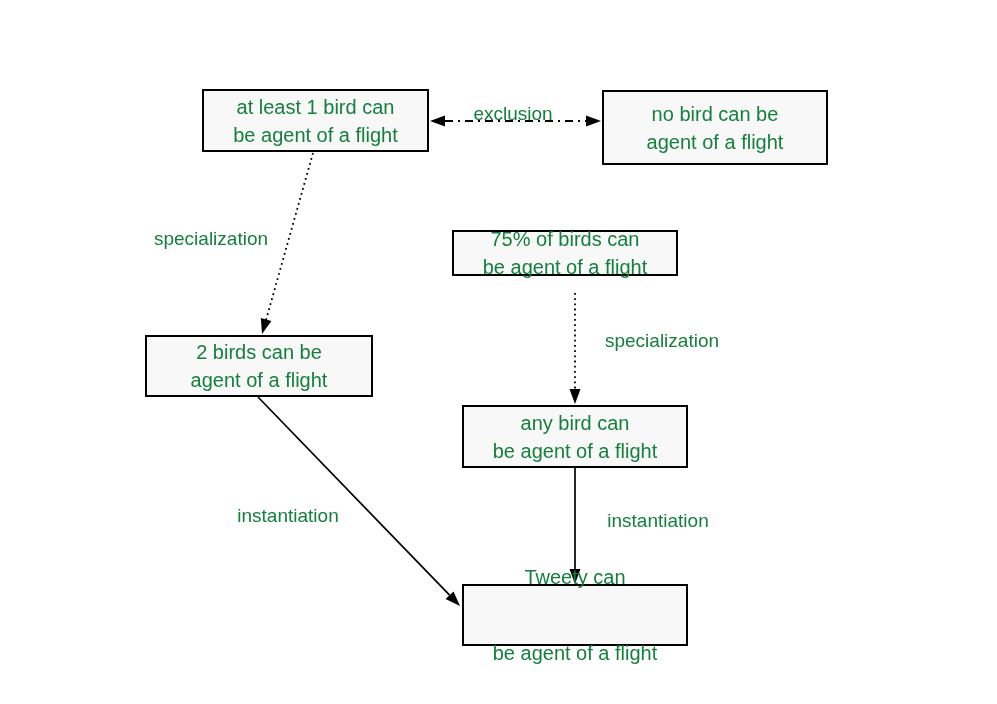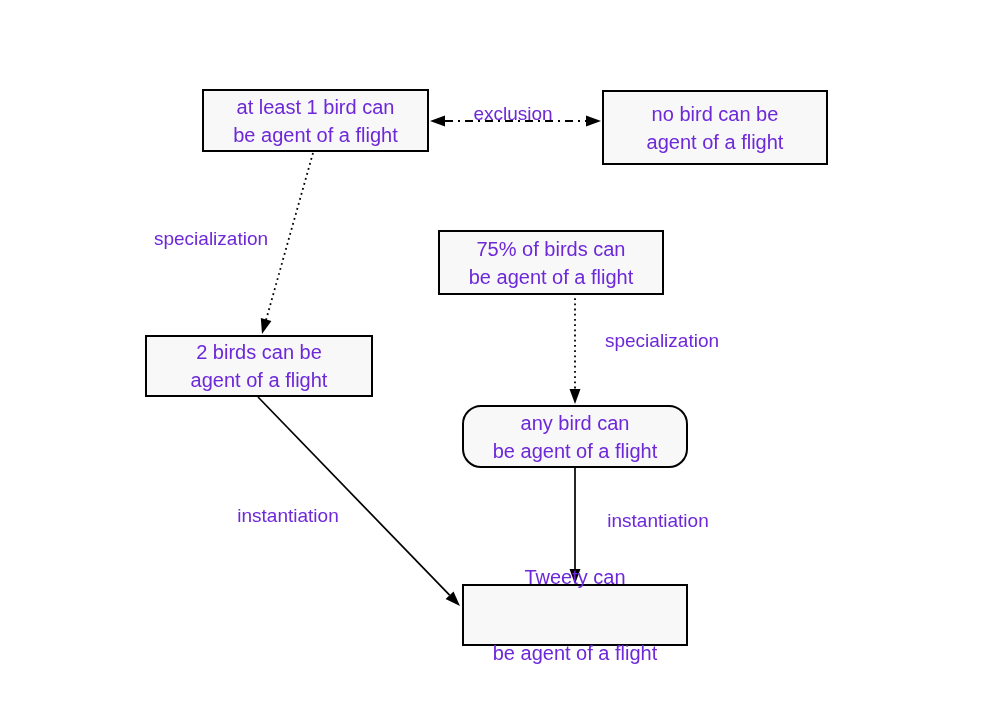--- a/index.html
+++ b/index.html
@@ -6,21 +6,21 @@
     margin: 0;
     padding: 0;
     background: #ffffff;
   }
   #canvas {
     position: relative;
     width: 997px;
     height: 704px;
     background: #ffffff;
     font-family: "Liberation Sans", "DejaVu Sans", sans-serif;
-    color: #6d28d9;
+    color: #15803d;
     overflow: hidden;
   }
   #edges-svg {
     position: absolute;
     left: 0;
     top: 0;
     width: 997px;
     height: 704px;
   }
   .node {
@@ -41,23 +41,23 @@
     position: absolute;
     transform: translate(-50%, -50%);
     font-size: 19px;
     line-height: 22px;
     white-space: nowrap;
     background: transparent;
   }
   
   #node-at-least-1-bird { left: 202px; top: 89px;  width: 227px; height: 63px; }
   #node-no-bird         { left: 602px; top: 90px;  width: 226px; height: 75px; }
-  #node-75-percent      { left: 438px; top: 230px; width: 226px; height: 65px; }
+  #node-75-percent      { left: 452px; top: 230px; width: 226px; height: 46px; }
   #node-2-birds         { left: 145px; top: 335px; width: 228px; height: 62px; }
-  #node-any-bird        { left: 462px; top: 405px; width: 226px; height: 63px; border-radius: 19px; }
+  #node-any-bird        { left: 462px; top: 405px; width: 226px; height: 63px; }
   #node-tweety          { left: 462px; top: 584px; width: 226px; height: 62px; gap: 48px; }
   
   #label-exclusion            { left: 513px; top: 114px; }
   #label-specialization-left  { left: 211px; top: 239px; }
   #label-specialization-right { left: 662px; top: 341px; }
   #label-instantiation-left   { left: 288px; top: 516px; }
   #label-instantiation-right  { left: 658px; top: 521px; }
 </style>
 </head>
 <body>

